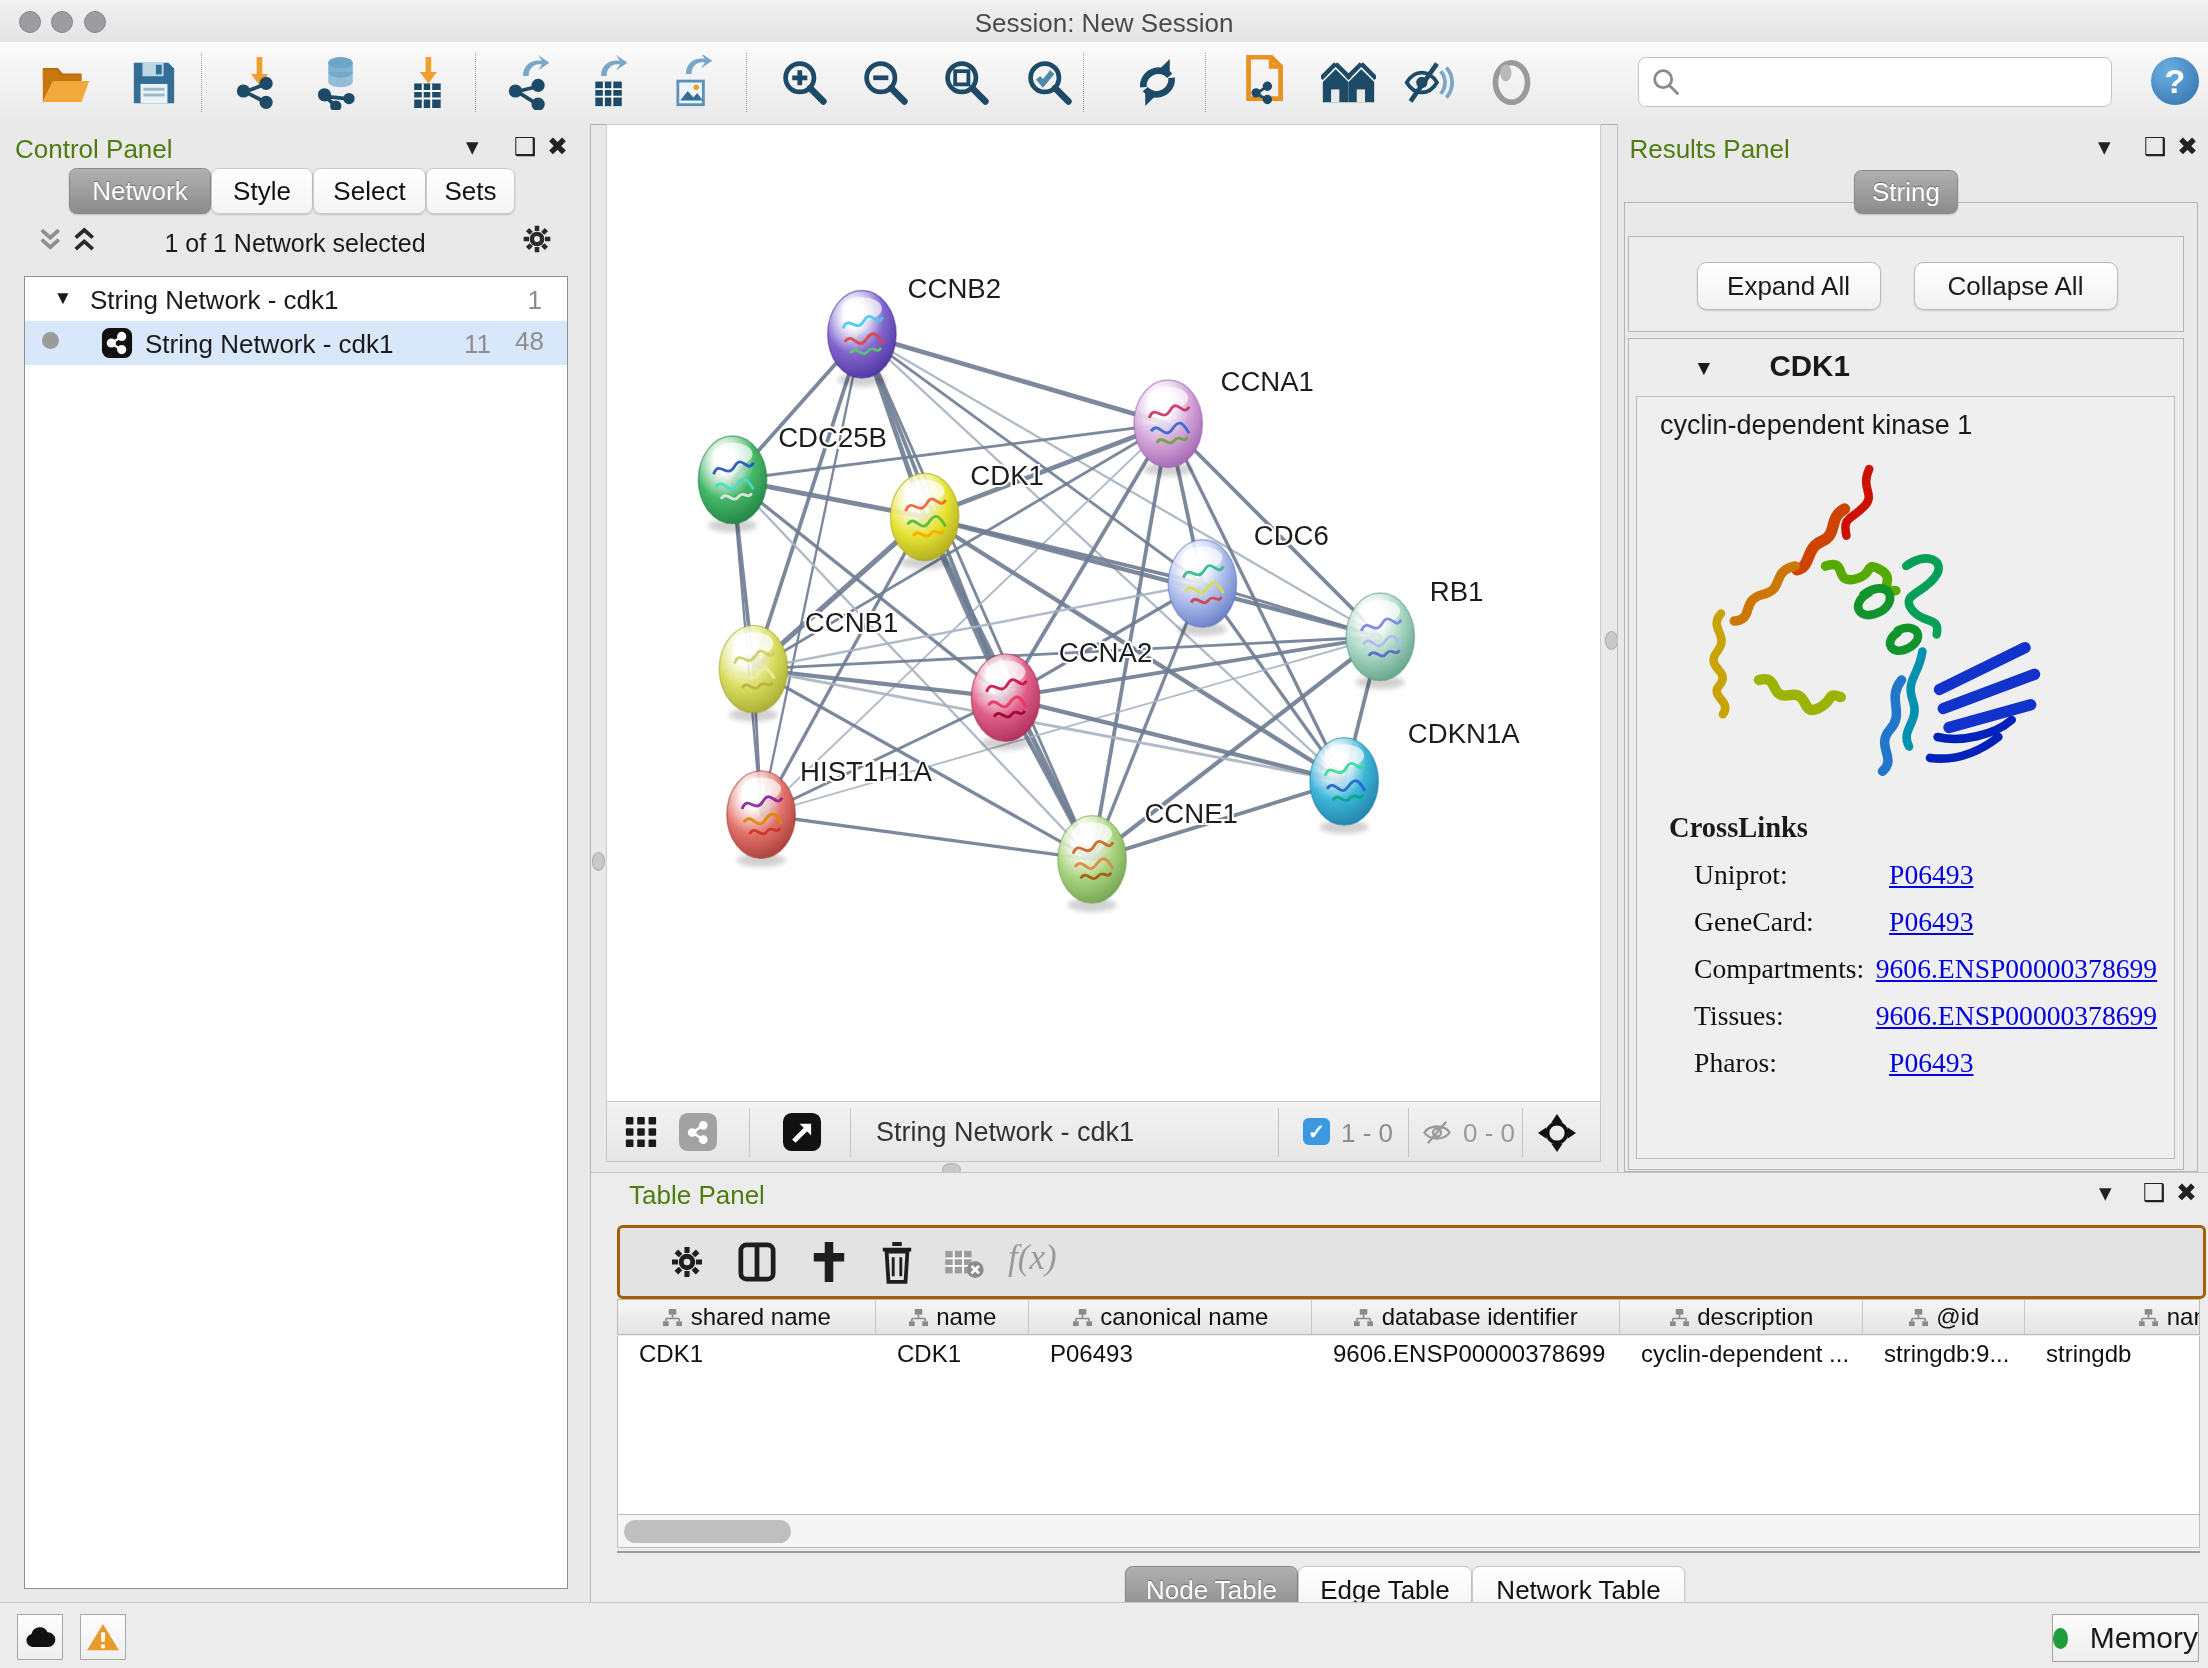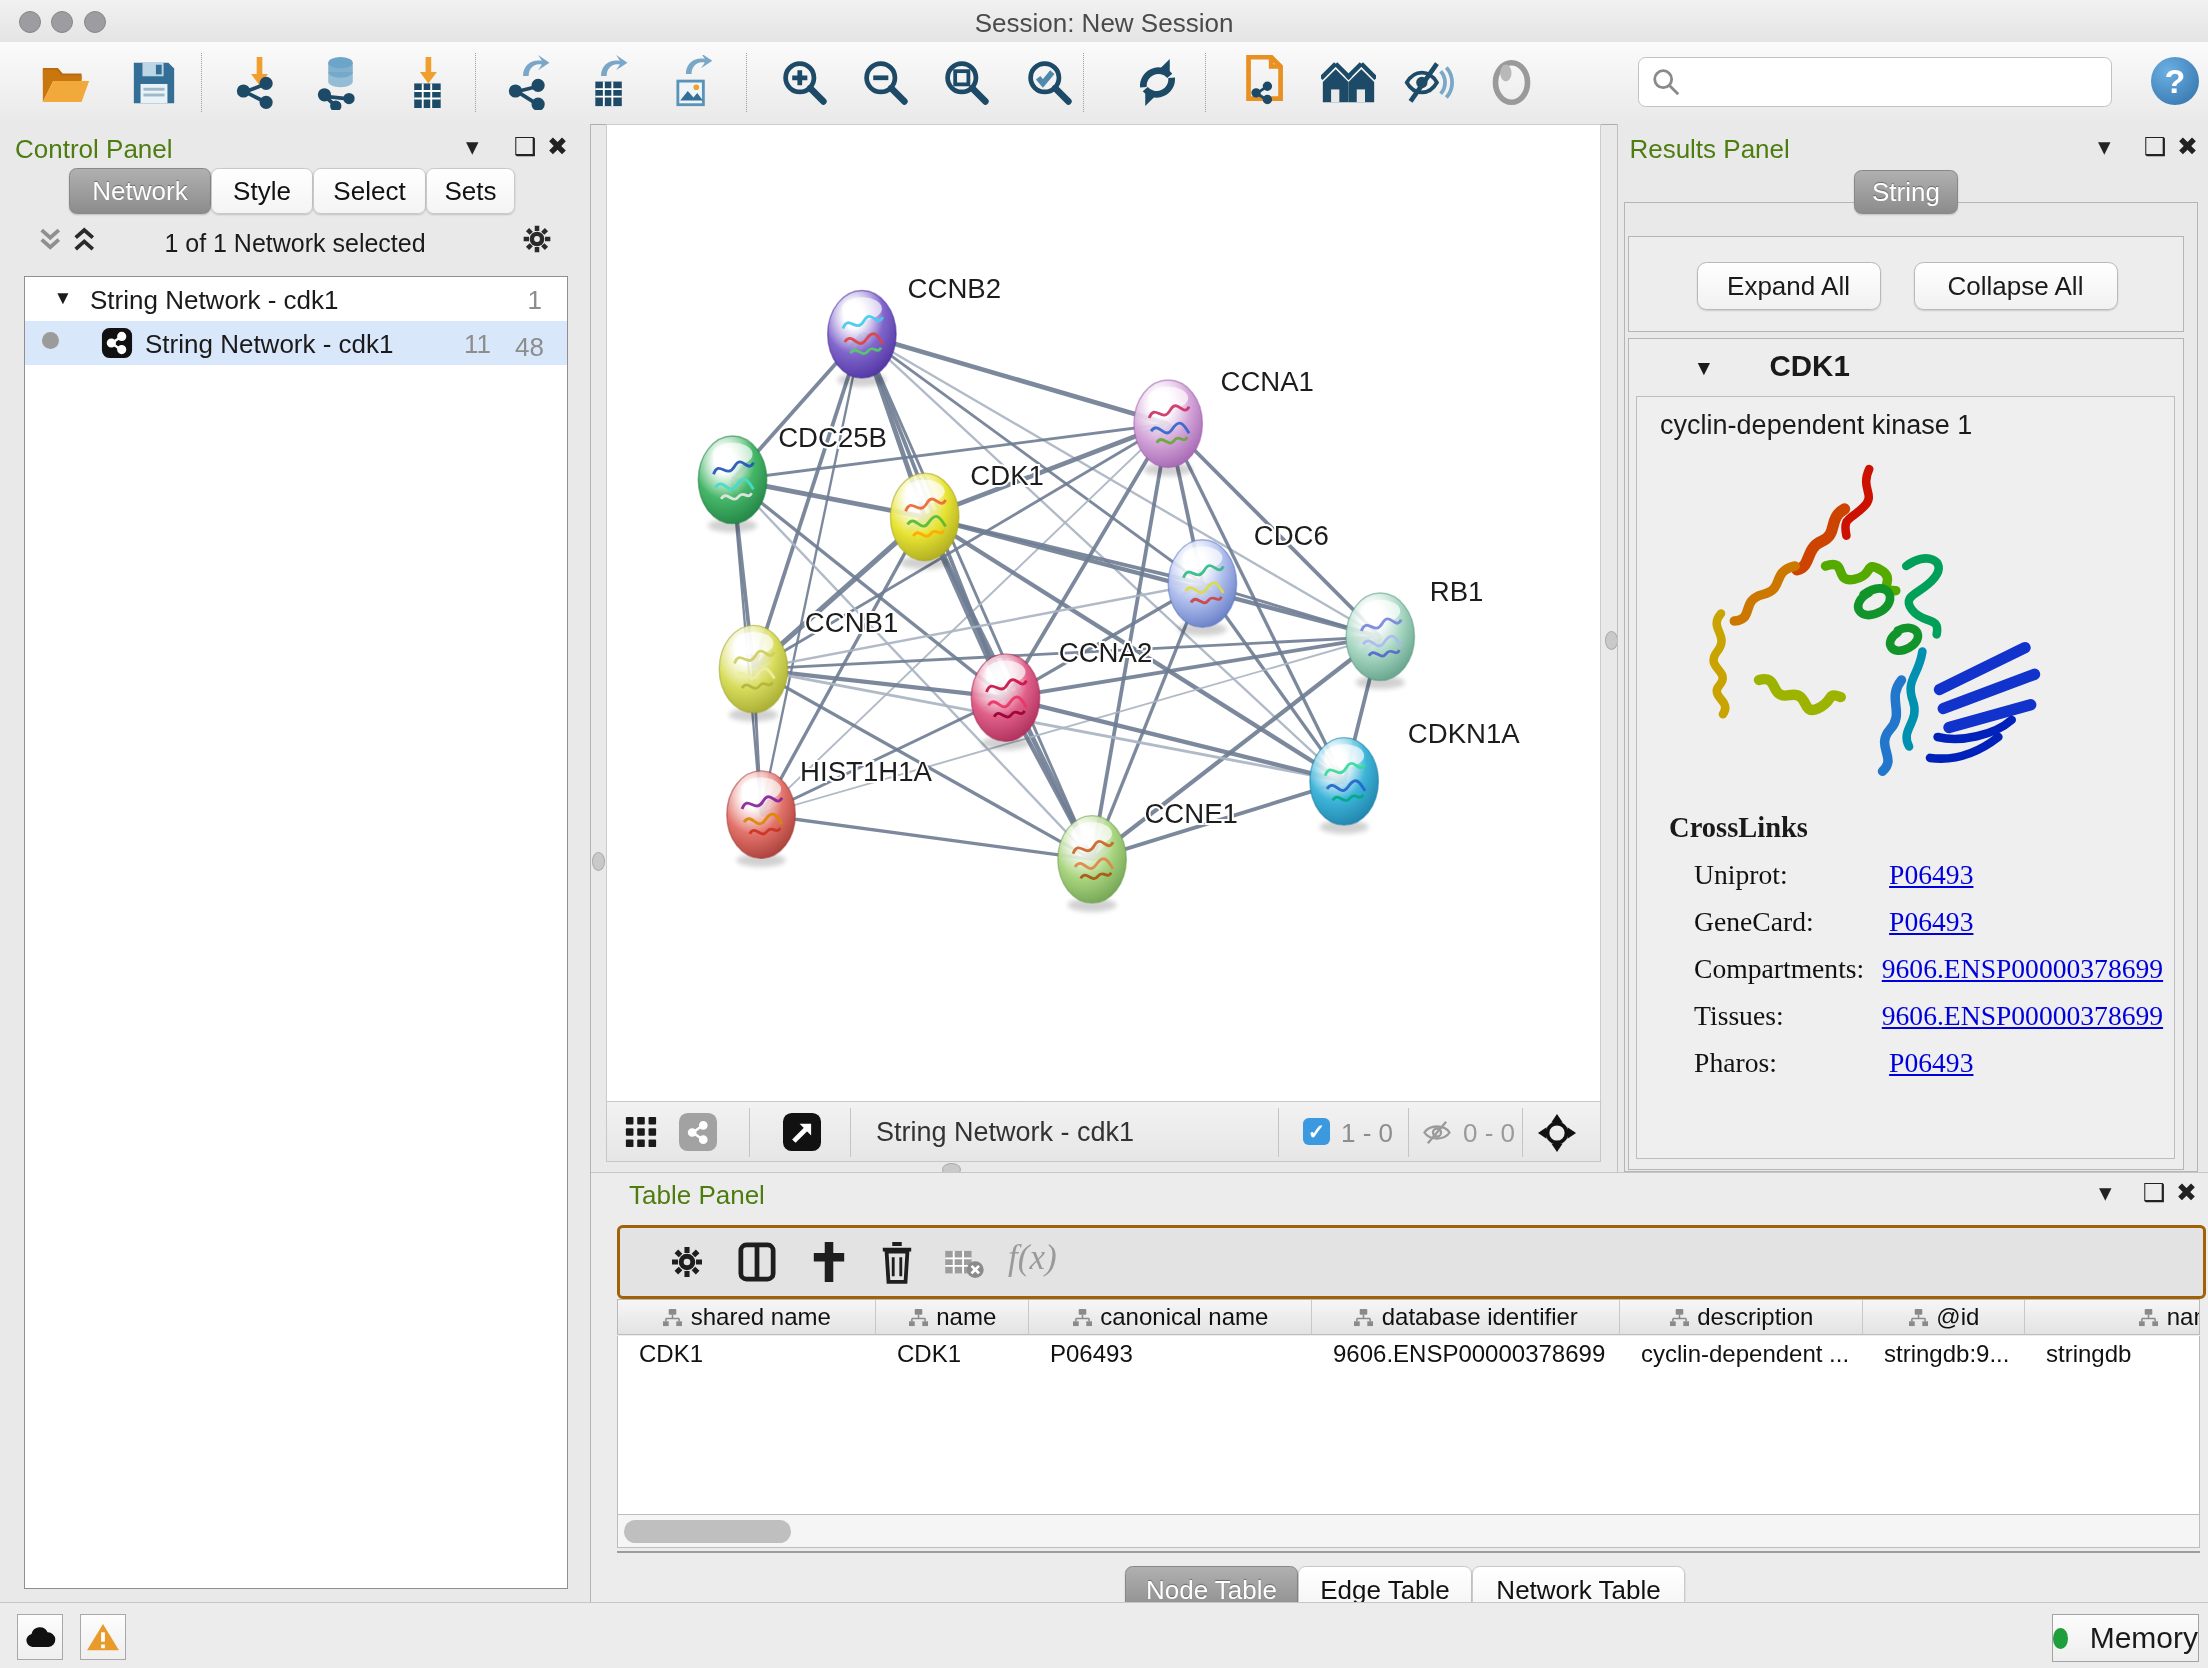--- a/index.html
+++ b/index.html
@@ -53,21 +53,21 @@
   .splitdot{position:absolute;width:11.4px;height:17px;border-radius:50%;background:#c9c9c9;
     border:1px solid #ababab}
   
   #resultspanel{position:absolute;left:1617px;top:124px;width:592px;height:1048px;background:#e9e9e9;border-left:1px solid #c0c0c0}
   #resoutline{position:absolute;left:5.7px;top:78px;width:572px;height:968px;border:1px solid #b5b5b5}
   .resbox{position:absolute;background:#ededed;border:1px solid #b5b5b5}
   .btn{position:absolute;background:linear-gradient(#ffffff,#f1f1f1);border:1px solid #b9b9b9;
     border-radius:9.5px;font-size:26px;display:flex;align-items:center;justify-content:center;
     box-shadow:0 1px 1.9px rgba(0,0,0,.15)}
   #crosslinks{font-family:"Liberation Serif",serif}
-  .cl-row{display:flex;margin:15px 1px 15px 0}
+  .cl-row{display:flex;margin:15px 7px 15px 0}
   .cl-label{width:195px;font-size:27.6px;color:#111}
   .cl-link{font-size:27.6px;color:#0000dd;text-decoration:underline}
   
   #tablepanel{position:absolute;left:591px;top:1172px;width:1618px;height:430px;background:#ececec}
   #tptoolbar{position:absolute;left:26px;top:53px;width:1583px;height:68px;background:#e3e3e3;
     border:3px solid #a16207;border-radius:5.7px}
   #tblhead{position:absolute;left:26px;top:127px;width:1583px;height:36px;display:flex;
     background:linear-gradient(#f6f6f6,#e3e3e3);border:1px solid #b9b9b9;border-bottom:1px solid #bdbdbd;
     box-sizing:border-box;overflow:hidden}
   #tblbody{position:absolute;left:26px;top:164px;width:1583px;height:179px;background:#fff;
@@ -326,21 +326,21 @@
           <rect x="1" y="1" width="32" height="32" rx="8" fill="#111"></rect>
           <g stroke="#fff" stroke-width="2.6" fill="#fff">
             <circle cx="22" cy="10" r="3.6"></circle>
             <circle cx="11" cy="17" r="3.6"></circle>
             <circle cx="22" cy="24" r="3.6"></circle>
             <path d="M14 15.5 l5 -3.5 M14 19 l5 3.5" fill="none"></path>
           </g>
         </svg>
       <span style="position:absolute;left:120px;top:7.6px">String Network - cdk1</span>
       <span class="cnt" style="right:76px;top:7.6px">11</span>
-      <span class="cnt" style="right:23px;top:11px">48</span>
+      <span class="cnt" style="right:23px;top:5px">48</span>
     </div>
   </div>
 </div>
 
 <div id="canvas">
   <svg id="net" width="993" height="976" viewBox="637 130 1044 1026">
       <defs>
         <filter id="blur1" x="-50%" y="-50%" width="200%" height="200%">
           <feGaussianBlur stdDeviation="3"></feGaussianBlur>
         </filter>

